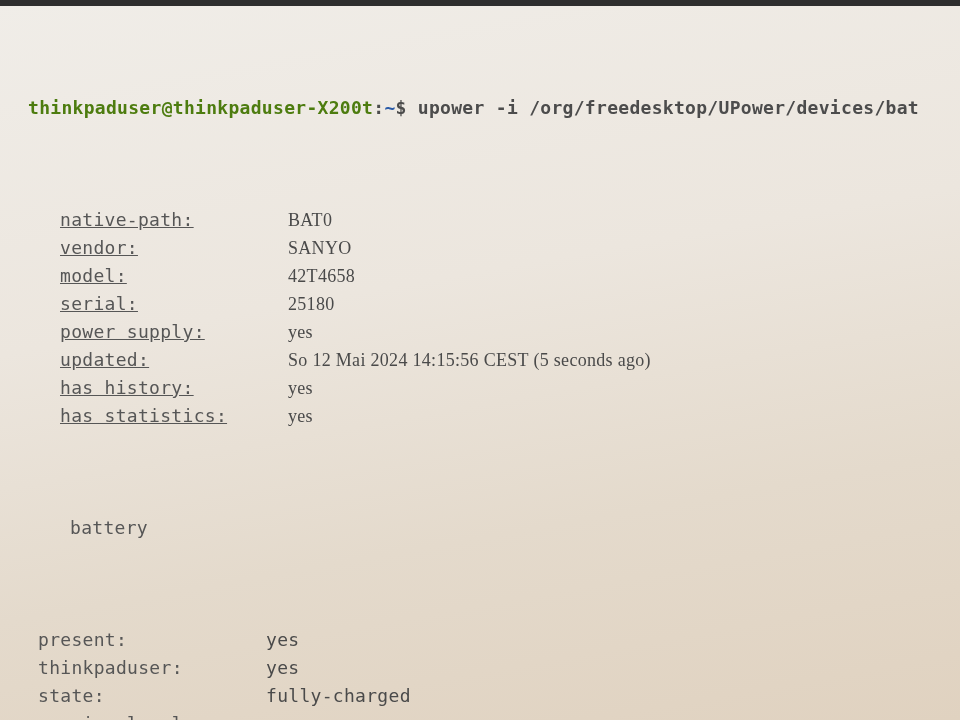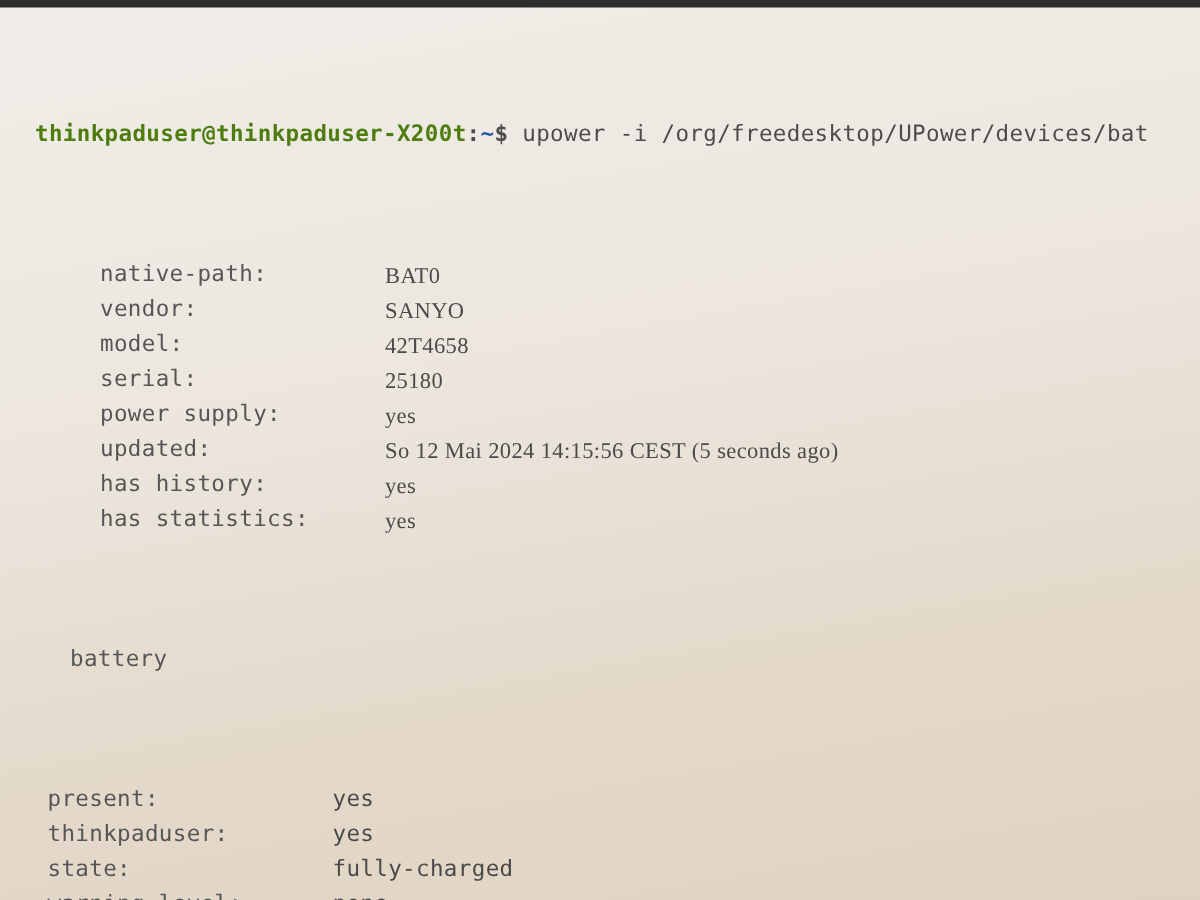--- a/index.html
+++ b/index.html
@@ -26,47 +26,48 @@
   }
   .prompt {
     padding-left: 28px;
     font-weight: bold;
     color: #2b8a2b;
   }
   .prompt .host { color: #4d7c0f; }
   .prompt .colon { color: #4c4c4c; font-weight: bold; }
   .prompt .path { color: #2b5ba8; font-weight: bold; }
   .prompt .dollar { color: #4c4c4c; font-weight: bold; }
-  .prompt .cmd { color: #4c4c4c; font-weight: normal; }
+  .prompt .cmd { color: #4c4c4c; font-weight: bold; }
   .row {
     display: flex;
   }
   .key {
-    padding-left: 80px;
+    padding-left: 60px;
     width: 228px;
     flex: 0 0 228px;
     color: #565656;
+    text-decoration: underline;
   }
   .val {
     flex: 1;
     color: #4a4a4a;
     font-family: Liberation Serif, serif;
   }
   .subkey {
     padding-left: 38px;
     width: 228px;
     flex: 0 0 228px;
     color: #565656;
   }
   .subval {
     flex: 1;
     color: #4a4a4a;
   }
   .section {
-    padding-left: 56px;
+    padding-left: 70px;
     color: #565656;
   }
 </style>
 </head>
 <body>
 
 <div class="menubar"></div>
 
 <div class="terminal">
 

